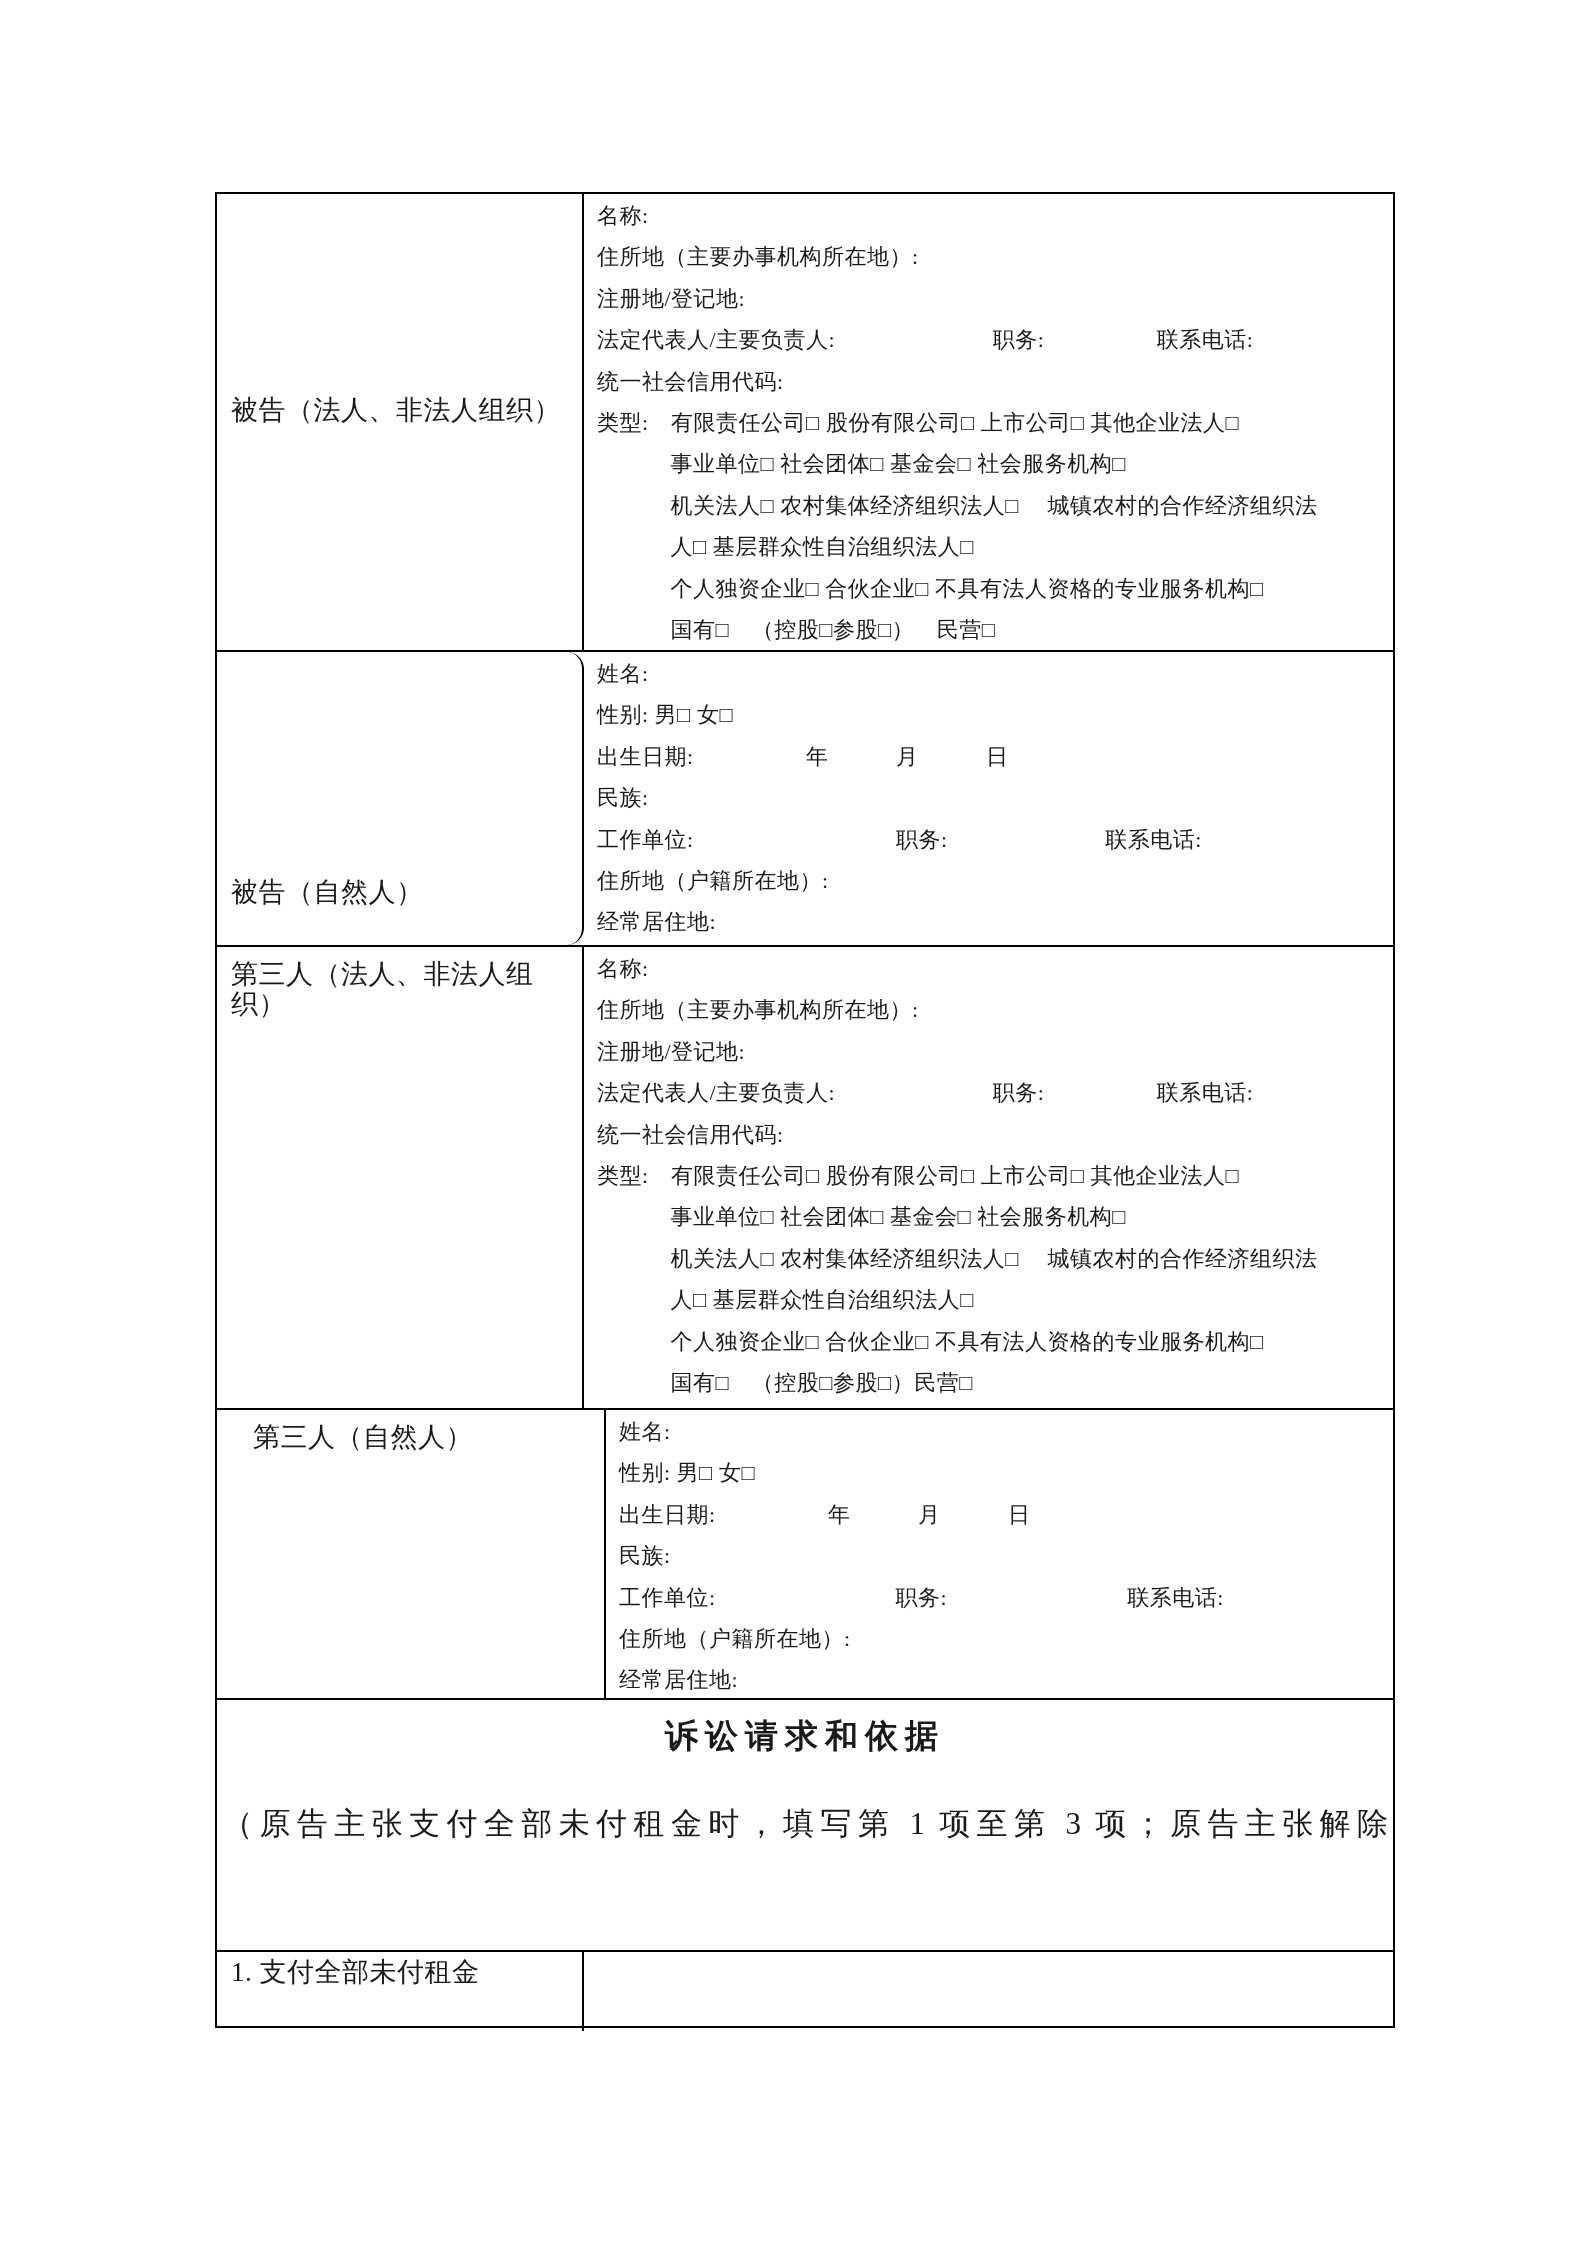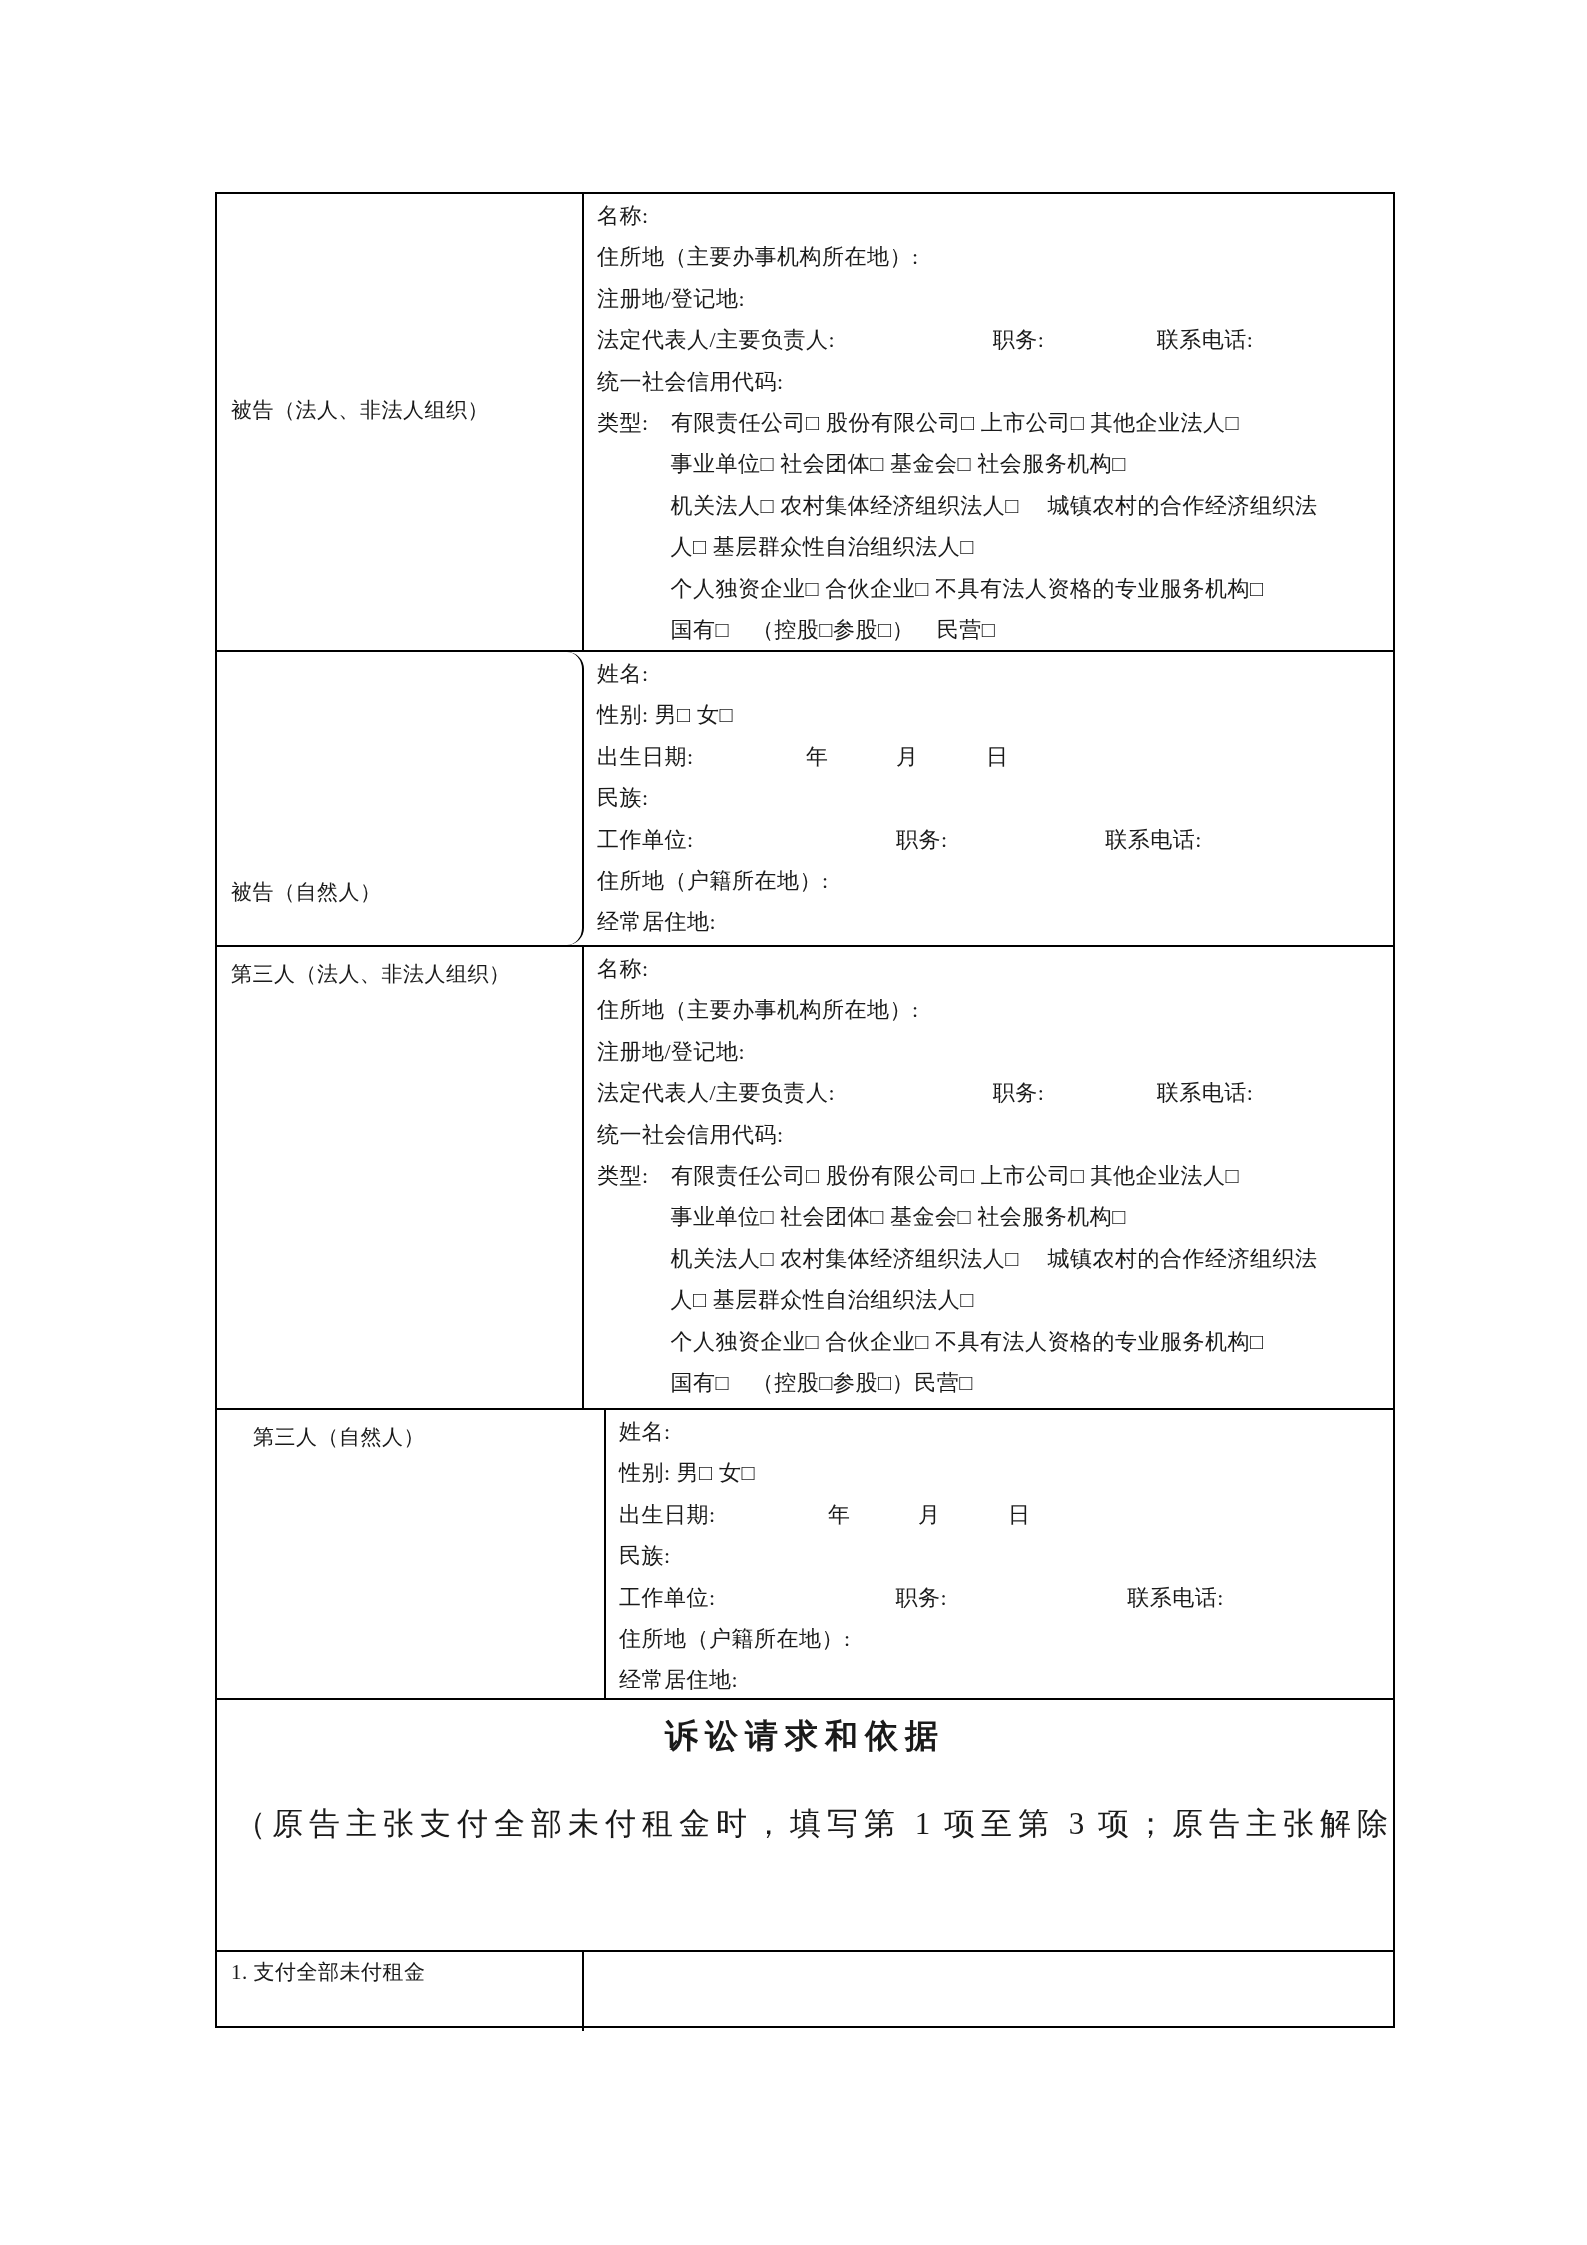--- a/index.html
+++ b/index.html
@@ -22,21 +22,21 @@
   .row.r1{height:295px;}
   .row.r2{height:463px;}
   .row.r3{height:290px;padding-left:22px;}
   .row.section-row{height:252px;}
   .row.claim-row{height:79px;border-bottom:none;}
   .label-cell{
     width:367px;box-sizing:border-box;flex:none;
     border-right:2px solid #000;
     padding:0 10px 0 14px;
     display:flex;flex-direction:column;
-    font-size:21px;line-height:30px;letter-spacing:0.5px;
+    font-size:27px;line-height:30px;letter-spacing:0.5px;
     overflow:hidden;
   }
   .label-cell.v-center{justify-content:center;padding-bottom:24px;}
   .label-cell.v-bottom{justify-content:flex-end;padding-bottom:38px;border-radius:17px;}
   .label-cell.v-top{padding-top:12px;}
   .label-cell.v-claim{padding-top:5px;}
   .content-cell{
     flex:1;box-sizing:border-box;
     padding:1px 8px 0 13px;
     font-size:22px;line-height:41.4px;letter-spacing:0.5px;
@@ -50,21 +50,21 @@
     padding:12px 2px 0 2px;
     border-radius:11px;
   }
   .section-title{
     text-align:center;
     font-size:33px;font-weight:700;
     letter-spacing:7px;
     line-height:48px;
     white-space:pre-wrap;
   }
-  .section-note{margin-top:22px;font-size:31px;line-height:83px;margin-left:13px;}
+  .section-note{margin-top:22px;font-size:31px;line-height:83px;}
   .note-line1{
     text-align:justify;
     text-align-last:justify;
     white-space:pre-wrap;
     padding:0 3px;
   }
   .note-line2{text-align:center;white-space:pre-wrap;}
 </style>
 </head>
 <body>

